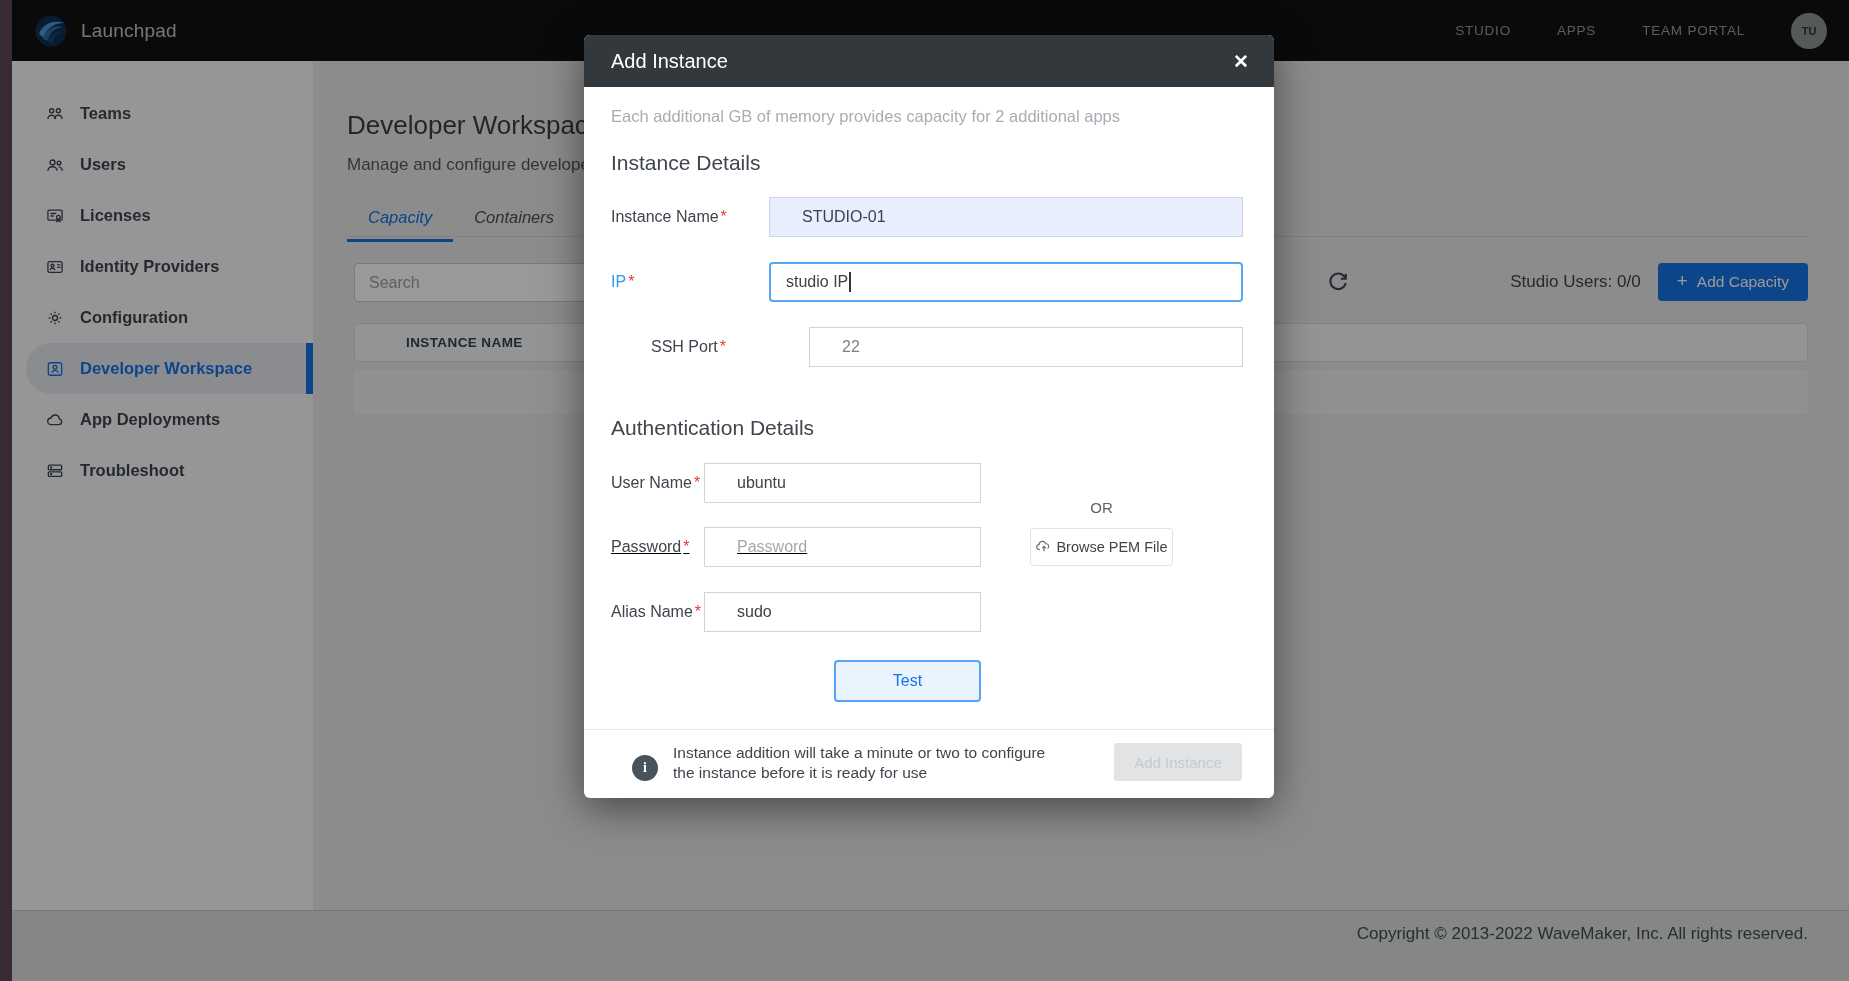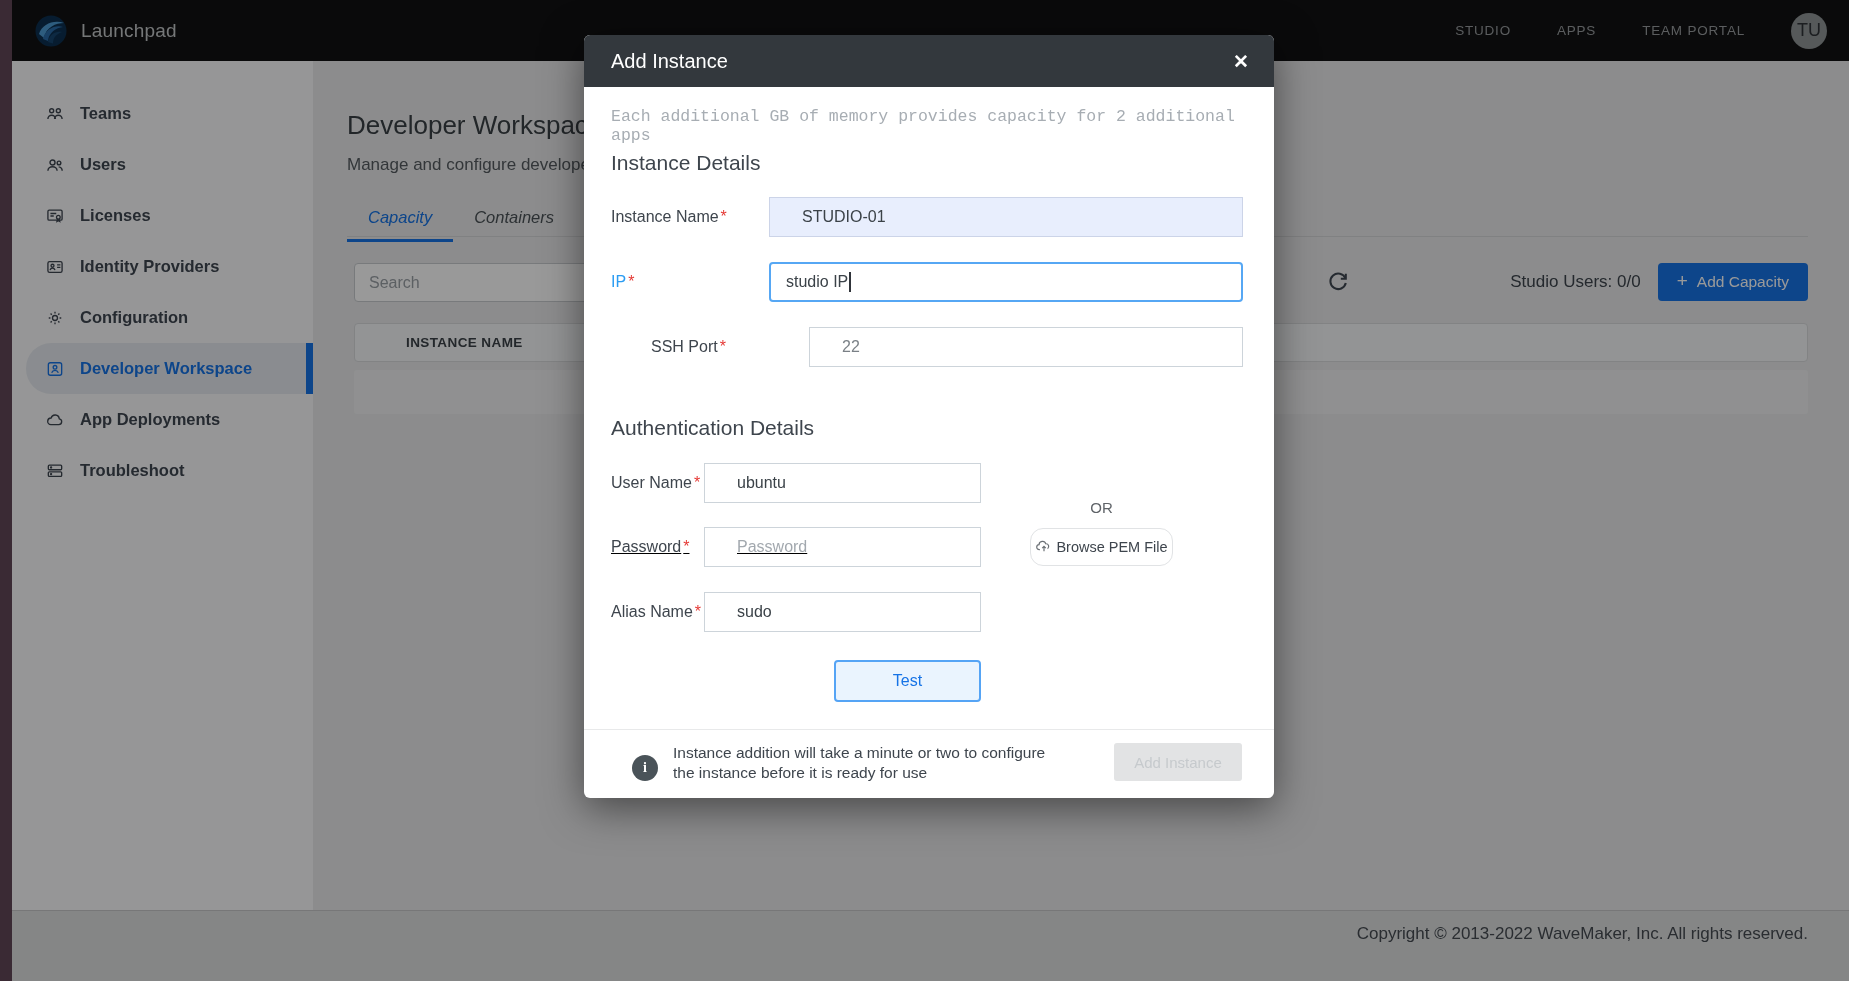--- a/index.html
+++ b/index.html
@@ -10,21 +10,21 @@
   .left-strip { position:absolute; left:0; top:0; width:12px; height:981px; background:#3a2a34; z-index:30; }
 
   .app { position:absolute; left:12px; top:0; right:0; bottom:0; background:#e9eaeb; }
 
   
   .topbar { position:absolute; left:0; top:0; right:0; height:61px; background:#111213; display:flex; align-items:center; }
   .brand-wrap { display:flex; align-items:center; gap:13px; margin-left:22px; }
   .brand-title { color:#c3c6c8; font-size:19px; letter-spacing:.2px; }
   .topnav { margin-left:auto; display:flex; align-items:center; gap:46px; margin-right:22px; }
   .topnav a { color:#989b9e; font-size:13.5px; letter-spacing:.8px; text-decoration:none; cursor:pointer; }
-  .avatar { width:36px; height:36px; border-radius:50%; background:#8f9496; color:#2f3337; font-size:18px; font-weight:normal; display:flex; align-items:center; justify-content:center; }
+  .avatar { width:36px; height:36px; border-radius:50%; background:#8f9496; color:#2f3337; font-size:11px; font-weight:bold; display:flex; align-items:center; justify-content:center; }
 
   
   .sidebar { position:absolute; left:0; top:61px; width:301px; bottom:71px; background:#fafbfc; }
   .side-list { position:absolute; top:27px; left:0; right:0; }
   .side-item { position:relative; height:51px; display:flex; align-items:center; gap:15px; padding-left:33px; cursor:pointer; color:#3f4651; }
   .side-item .lbl { font-size:16.5px; font-weight:600; }
   .side-item svg { flex:0 0 auto; stroke:#3f4651; }
   .side-item.active { background:#e7eaf0; border-radius:25px 0 0 25px; margin-left:14px; padding-left:19px; color:#1673e6; }
   .side-item.active .lbl { color:#1673e6; }
   .side-item.active svg { stroke:#1673e6; }
@@ -55,21 +55,21 @@
   
   .footer-band { position:absolute; left:0; right:0; bottom:0; height:71px; background:#dedfe0; border-top:1px solid #c6c7c9; }
   .footer-band .copy { position:absolute; right:41px; top:13px; font-size:17px; color:#464c52; }
 
   
   .overlay { position:absolute; left:0; top:0; right:0; bottom:0; background:rgba(0,0,0,.40); z-index:40; }
   .modal { position:absolute; left:584px; top:35px; width:690px; height:763px; background:#fff; border-radius:6px; z-index:50; box-shadow:0 10px 40px rgba(0,0,0,.5); }
   .modal-header { position:absolute; left:0; top:0; right:0; height:52px; background:#33383d; border-radius:6px 6px 0 0; display:flex; align-items:center; }
   .modal-title { color:#fff; font-size:20px; font-weight:500; margin-left:27px; }
   .modal-close { margin-left:auto; margin-right:25px; color:#fff; font-size:19px; font-weight:bold; background:none; border:none; cursor:pointer; font-family:"Liberation Sans",sans-serif; }
-  .modal-hint { position:absolute; left:27px; top:72px; font-size:16.5px; color:#a7adb3;font-family:Liberation Mono, monospace; }
+  .modal-hint { position:absolute; left:27px; top:72px; font-size:16.5px; color:#a7adb3; }
   .sect { position:absolute; left:27px; font-size:21px; color:#3e454d; }
   .sect.instance { top:116px; }
   .sect.auth { top:381px; }
 
   .frow { position:absolute; left:27px; right:31px; height:40px; display:flex; align-items:center; }
   .frow .flabel { width:158px; font-size:16px; font-weight:500; color:#3e454d; flex:0 0 auto; }
   .req { color:#e53935; margin-left:2px; }
   .fld { height:40px; border:1px solid #cdd4da; border-radius:0; background:#fff; font-size:16px; color:#3b4248; padding:0 32px; width:100%; font-family:"Liberation Sans",sans-serif; }
   .fld::placeholder { color:#a2a8ae; }
   .row-instance { top:162px; }
@@ -82,21 +82,21 @@
   .row-ssh .fld { color:#7a8086; }
 
   .arow { position:absolute; left:27px; height:40px; display:flex; align-items:center; }
   .arow .flabel { width:93px; font-size:16px; font-weight:500; color:#3e454d; flex:0 0 auto; }
   .arow .fld { width:277px; }
   .row-user { top:428px; }
   .row-pass { top:492px;text-decoration:underline; }
   .row-alias { top:557px; }
 
   .or-label { position:absolute; left:446px; top:464px; width:143px; text-align:center; font-size:15px; color:#5f6368; }
-  .browse-pem { position:absolute; left:446px; top:493px; width:143px; height:38px; background:#fff; border:1px solid #e1e3e5; border-radius:13px; font-size:14.5px; color:#3e454d; display:flex; align-items:center; justify-content:center; gap:3px; cursor:pointer; font-family:"Liberation Sans",sans-serif; }
+  .browse-pem { position:absolute; left:446px; top:493px; width:143px; height:38px; background:#fff; border:1px solid #e1e3e5; border-radius:3px; font-size:14.5px; color:#3e454d; display:flex; align-items:center; justify-content:center; gap:3px; cursor:pointer; font-family:"Liberation Sans",sans-serif; }
   .test-btn { position:absolute; left:250px; top:625px; width:147px; height:42px; background:#eaf4fe; border:2px solid #55a4f5; border-radius:4px; color:#1673e6; font-size:16px; cursor:pointer; font-family:"Liberation Sans",sans-serif; }
   .modal-divider { position:absolute; left:0; right:0; top:694px; height:1px; background:#e8e9ea; }
   .info-badge { position:absolute; left:48px; top:720px; width:26px; height:26px; border-radius:50%; background:#4a5359; color:#fff; font-size:14px; font-weight:bold; display:flex; align-items:center; justify-content:center; font-family:"Liberation Serif",serif; }
   .note { position:absolute; left:89px; top:708px; font-size:15.5px; color:#3e454d; line-height:19.5px; }
   .add-instance { position:absolute; left:530px; top:708px; width:128px; height:38px; background:#e2e3e4; border:none; border-radius:3px; color:#c6cacd; font-size:15px; font-weight:500; cursor:default; font-family:"Liberation Sans",sans-serif; }
 </style>
 </head>
 <body>
 
 <div id="root">

